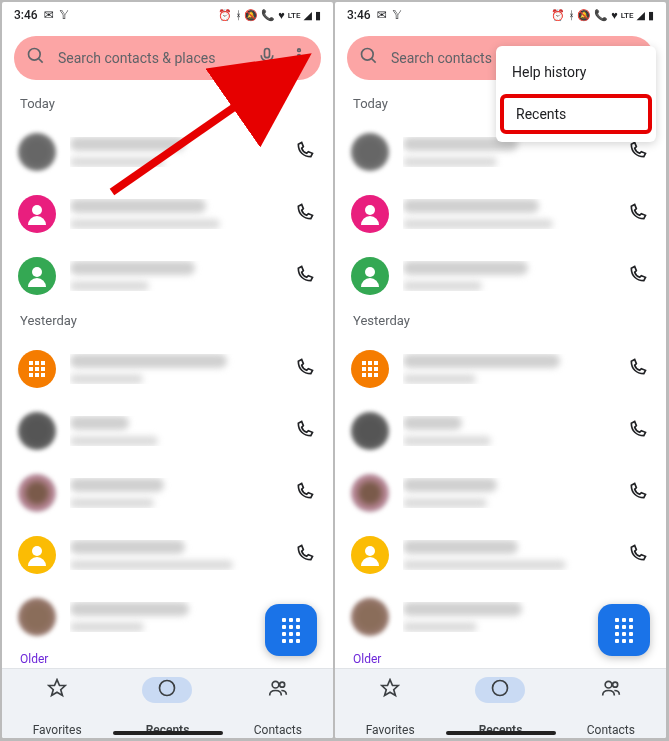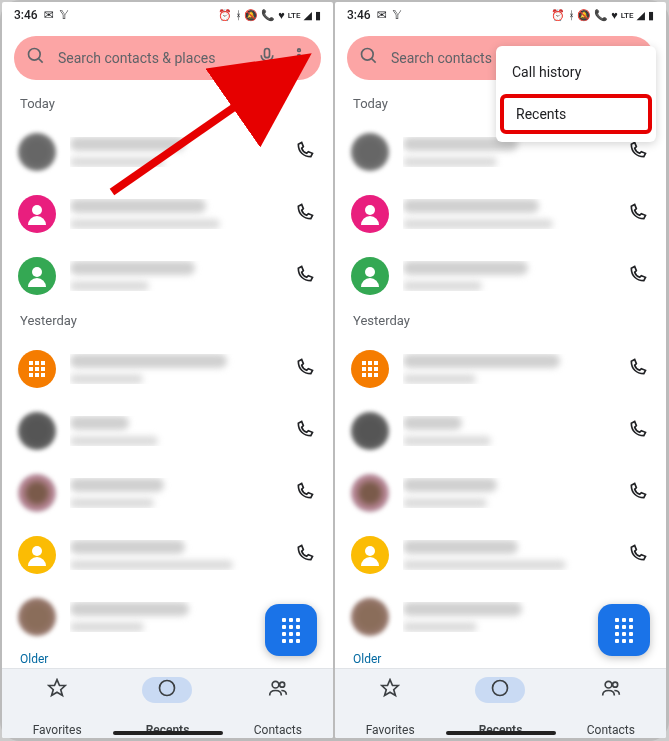--- a/index.html
+++ b/index.html
@@ -12,21 +12,20 @@
     width: 669px;
     height: 741px;
   }
   .wrap {
     display: flex;
     gap: 2px;
     background: #bbb;
     padding: 2px;
     width: 669px;
     height: 741px;
-    border-radius: 20px;
   }
   .phone {
     width: 331px;
     height: 736px;
     background: #ffffff;
     position: relative;
     overflow: hidden;
     display: flex;
     flex-direction: column;
     border-radius: 2px;
@@ -186,21 +185,21 @@
   .nav-handle {
     position: absolute;
     bottom: 3px;
     left: 50%;
     transform: translateX(-50%);
     width: 110px;
     height: 4px;
     background: #222;
     border-radius: 2px;
   }
-  .older-label { font-size: 12px; color:#0369a1; padding: 4px 18px 0; }
+  .older-label { font-size: 12px; color:#6d28d9; padding: 4px 18px 0; }
   
   .dropdown {
     position: absolute;
     top: 44px;
     right: 10px;
     width: 160px;
     background: #fff;
     border-radius: 6px;
     box-shadow: 0 2px 10px rgba(0,0,0,0.18);
     padding: 6px 0;
@@ -614,18 +613,18 @@
                 <circle cx="17" cy="8" r="3"></circle>
                 <path d="M16 15c3 0 6 1.5 6 5"></path>
               </svg></span>
           </div>
         <span>Contacts</span>
       </div>
       <div class="nav-handle"></div>
     </div>
 
     <div class="dropdown">
-      <div class="dropdown-item">Call history</div>
+      <div class="dropdown-item">Help history</div>
       <div class="dropdown-item hl">Recents</div>
     </div>
   </div>
 
 </div>
 
 </body></html>

